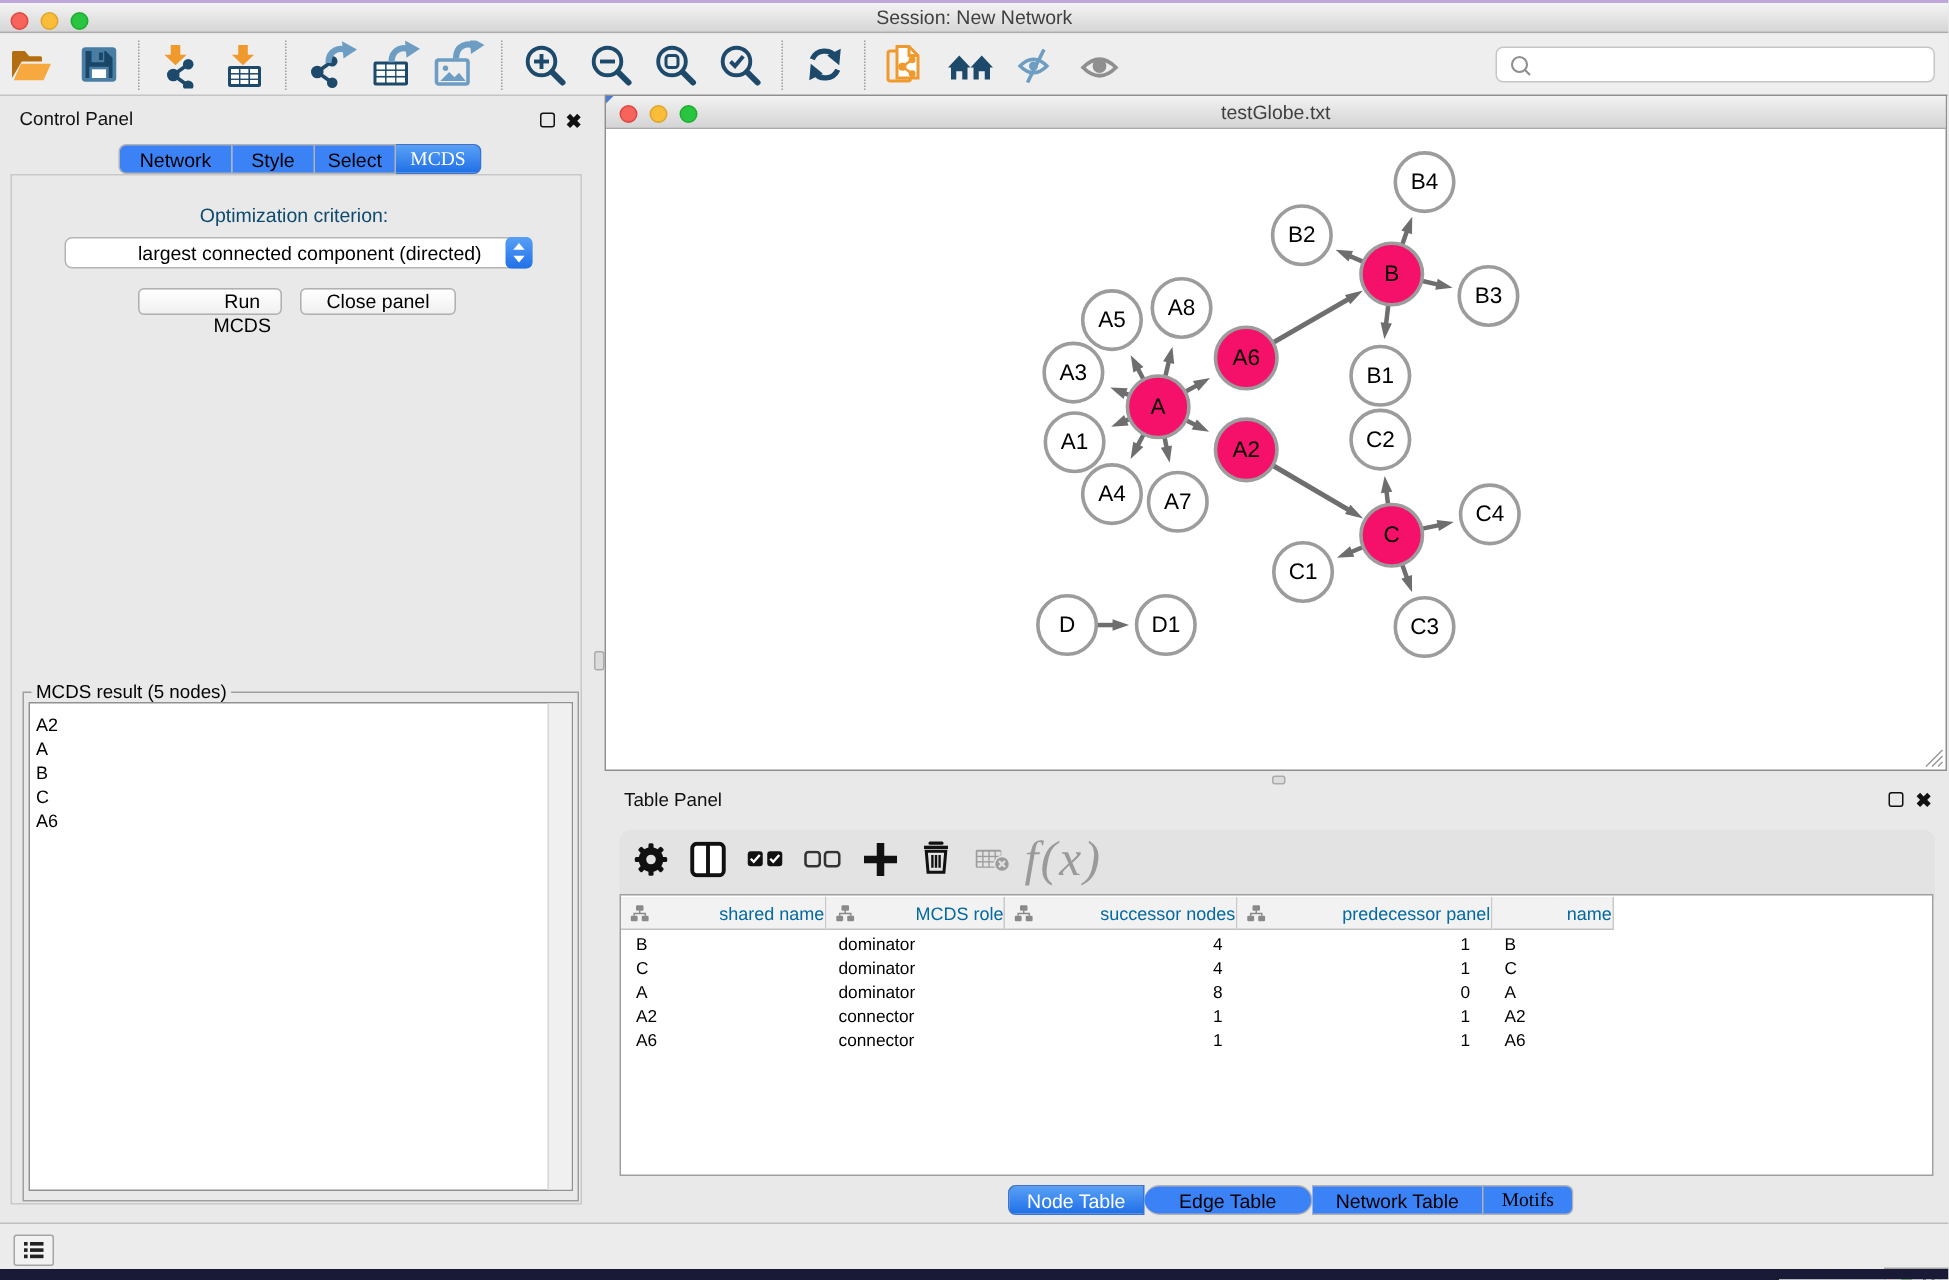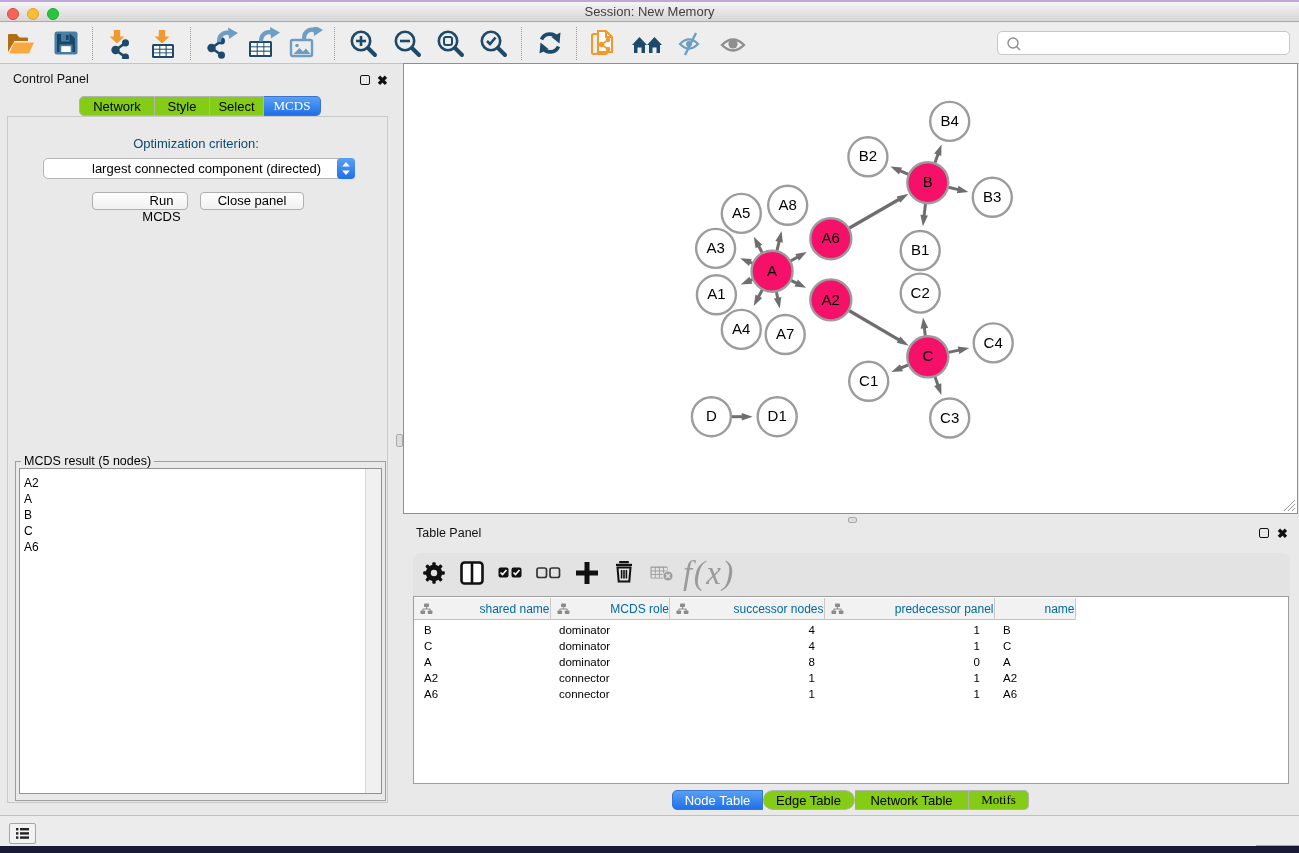--- a/index.html
+++ b/index.html
@@ -22,21 +22,21 @@
 #search { position:absolute; left:997px; top:8px; width:293px; height:24px; background:#fff;
   border:1px solid #c6c6c6; border-radius:5px; }
 
 
 .ptitle { font-size:12.5px; color:#111; }
 .floatbtn { position:absolute; width:10px; height:10px; border:1.6px solid #111; border-radius:2px; background:transparent; }
 .closex { position:absolute; font-size:13px; font-weight:bold; color:#111; line-height:10px; }
 
 
 .seg { position:absolute; display:flex; height:20px; }
-.seg .tab { background:#84cc16; border:1px solid #b2b2b2; border-left:none; font-size:13px;
+.seg .tab { background:#3b82f6; border:1px solid #b2b2b2; border-left:none; font-size:13px;
   color:#000; display:flex; align-items:center; justify-content:center; }
 .seg .tab:first-child { border-left:1px solid #b2b2b2; border-radius:5px 0 0 5px; }
 .seg .tab:last-child { border-radius:0 5px 5px 0;font-family:Liberation Serif, serif; }
 .seg .tab.sel { background:linear-gradient(#58a0f5,#2070e8); color:#fff; border-color:#3a74cf; }
 
 
 #cpanel-content { left:7px; top:116px; width:381px; height:687px; border:1px solid #c9c9c9; background:#e9e9e9; }
 #optlabel { left:0px; top:136px; width:392px; text-align:center; font-size:13px; color:#0c4a6e; }
 #combo { left:43px; top:158px; width:312px; height:21px; background:#fff; border:1px solid #b5b5b5; border-radius:5px; }
 #combo .txt { position:absolute; left:12px; top:2px; font-size:13px; color:#000;padding-left:36px; }
@@ -71,21 +71,21 @@
 #listbtn { position:absolute; left:9px; top:7px; width:27px; height:21px; background:#f2f2f2; border:1px solid #a5a5a5; border-radius:2px; }
 #deskbottom { left:0; top:846px; width:1299px; height:7px; background:#191b36; }
 </style>
 </head>
 <body>
 <div class="abs" id="deskline"></div>
 <div class="abs" id="titlebar">
   <div class="tl" style="left:7px; background:#f6645c; border:0.5px solid #dd4840;"></div>
   <div class="tl" style="left:27px; background:#f9bd39; border:0.5px solid #e0a428;"></div>
   <div class="tl" style="left:47px; background:#29c440; border:0.5px solid #1eab30;"></div>
-  <div class="title">Session: New Memory</div>
+  <div class="title">Session: New Network</div>
 </div>
 
 <div class="abs" id="toolbar">
 <svg class="ticon" style="left:7px;top:8px" width="28" height="24" viewBox="0 0 28 24">
       <path fill="#b26e10" d="M1 21 L1 4 Q1 3 2 3 L9.5 3 L12.5 6.5 L20 6.5 Q21 6.5 21 7.5 L21 10 L7.5 10 Z"></path>
       <path fill="#f7a83e" d="M7 11.5 L27 11.5 L22 22.5 L2.2 22.5 Z"></path>
     </svg>
 <svg class="ticon" style="left:54px;top:8px" width="24" height="24" viewBox="0 0 24 24">
       <rect x="0.5" y="0.5" width="23" height="23" rx="2.5" fill="#4a7da3"></rect>
       <path fill="#1a4668" d="M3 3 h13.5 L21 7.5 V21 H3 Z"></path>
@@ -242,20 +242,29 @@
     <div class="sc"></div>
     <div class="it" style="top:7px;">A2</div>
     <div class="it" style="top:23px;">A</div>
     <div class="it" style="top:39px;">B</div>
     <div class="it" style="top:55px;">C</div>
     <div class="it" style="top:71px;">A6</div>
   </div>
 </div>
 
 <div class="abs" id="netwin">
+  <div id="nettitle">
+    <div class="tl" style="left:9px; top:6px; background:#f6645c; border:0.5px solid #dd4840;"></div>
+    <div class="tl" style="left:29px; top:6px; background:#f9bd39; border:0.5px solid #e0a428;"></div>
+    <div class="tl" style="left:49px; top:6px; background:#29c440; border:0.5px solid #1eab30;"></div>
+    <svg width="5" height="5" viewBox="0 0 5 5" style="position:absolute;left:0;top:0;">
+        <path d="M0 0 L5 0 L0 5 Z" fill="#3b6fd4" opacity="0.9"></path>
+      </svg>
+    <div class="title">testGlobe.txt</div>
+  </div>
   <svg width="893" height="427" viewBox="403 85 893 427" style="position:absolute; left:0; top:22px;">
 <line x1="751.8" y1="278.4" x2="748.1" y2="280.0" stroke="#6e6e6e" stroke-width="3.0"></line>
       <polygon points="739.8,283.5 748.4,275.7 751.4,282.7" fill="#6e6e6e"></polygon>
       <line x1="751.6" y1="262.3" x2="747.5" y2="260.7" stroke="#6e6e6e" stroke-width="3.0"></line>
       <polygon points="739.2,257.3 750.8,257.9 748.0,265.0" fill="#6e6e6e"></polygon>
       <line x1="761.2" y1="251.7" x2="757.0" y2="243.7" stroke="#6e6e6e" stroke-width="3.0"></line>
       <polygon points="752.8,235.8 761.3,243.7 754.6,247.3" fill="#6e6e6e"></polygon>
       <line x1="775.9" y1="249.8" x2="778.5" y2="238.8" stroke="#6e6e6e" stroke-width="3.0"></line>
       <polygon points="780.6,230.1 781.8,241.7 774.4,239.9" fill="#6e6e6e"></polygon>
       <line x1="761.3" y1="288.8" x2="756.9" y2="297.0" stroke="#6e6e6e" stroke-width="3.0"></line>
@@ -462,21 +471,21 @@
 <div class="td" style="left:420px; top:74.5px; width:146px; text-align:right;">1</div>
 <div class="td" style="left:589px; top:74.5px;">A2</div>
 <div class="td" style="left:10px; top:90.5px;">A6</div>
 <div class="td" style="left:145px; top:90.5px;">connector</div>
 <div class="td" style="left:260px; top:90.5px; width:141px; text-align:right;">1</div>
 <div class="td" style="left:420px; top:90.5px; width:146px; text-align:right;">1</div>
 <div class="td" style="left:589px; top:90.5px;">A6</div>
 </div>
 <div class="seg" style="left:672px; top:790px;">
   <div class="tab sel" style="width:91px;">Node Table</div>
-  <div class="tab" style="width:92px;border-radius:10px;">Edge Table</div>
+  <div class="tab" style="width:112px;border-radius:10px;">Edge Table</div>
   <div class="tab" style="width:114px;">Network Table</div>
   <div class="tab" style="width:60px;">Motifs</div>
 </div>
 
 <div class="abs" id="statsep"></div>
 <div class="abs" id="statusbar">
   <div id="listbtn">
     <svg width="25" height="19" viewBox="0 0 25 19">
       <rect x="6" y="4" width="2.4" height="2.4" fill="#222"></rect>
         <rect x="10" y="4" width="9" height="2.4" fill="#222"></rect>

